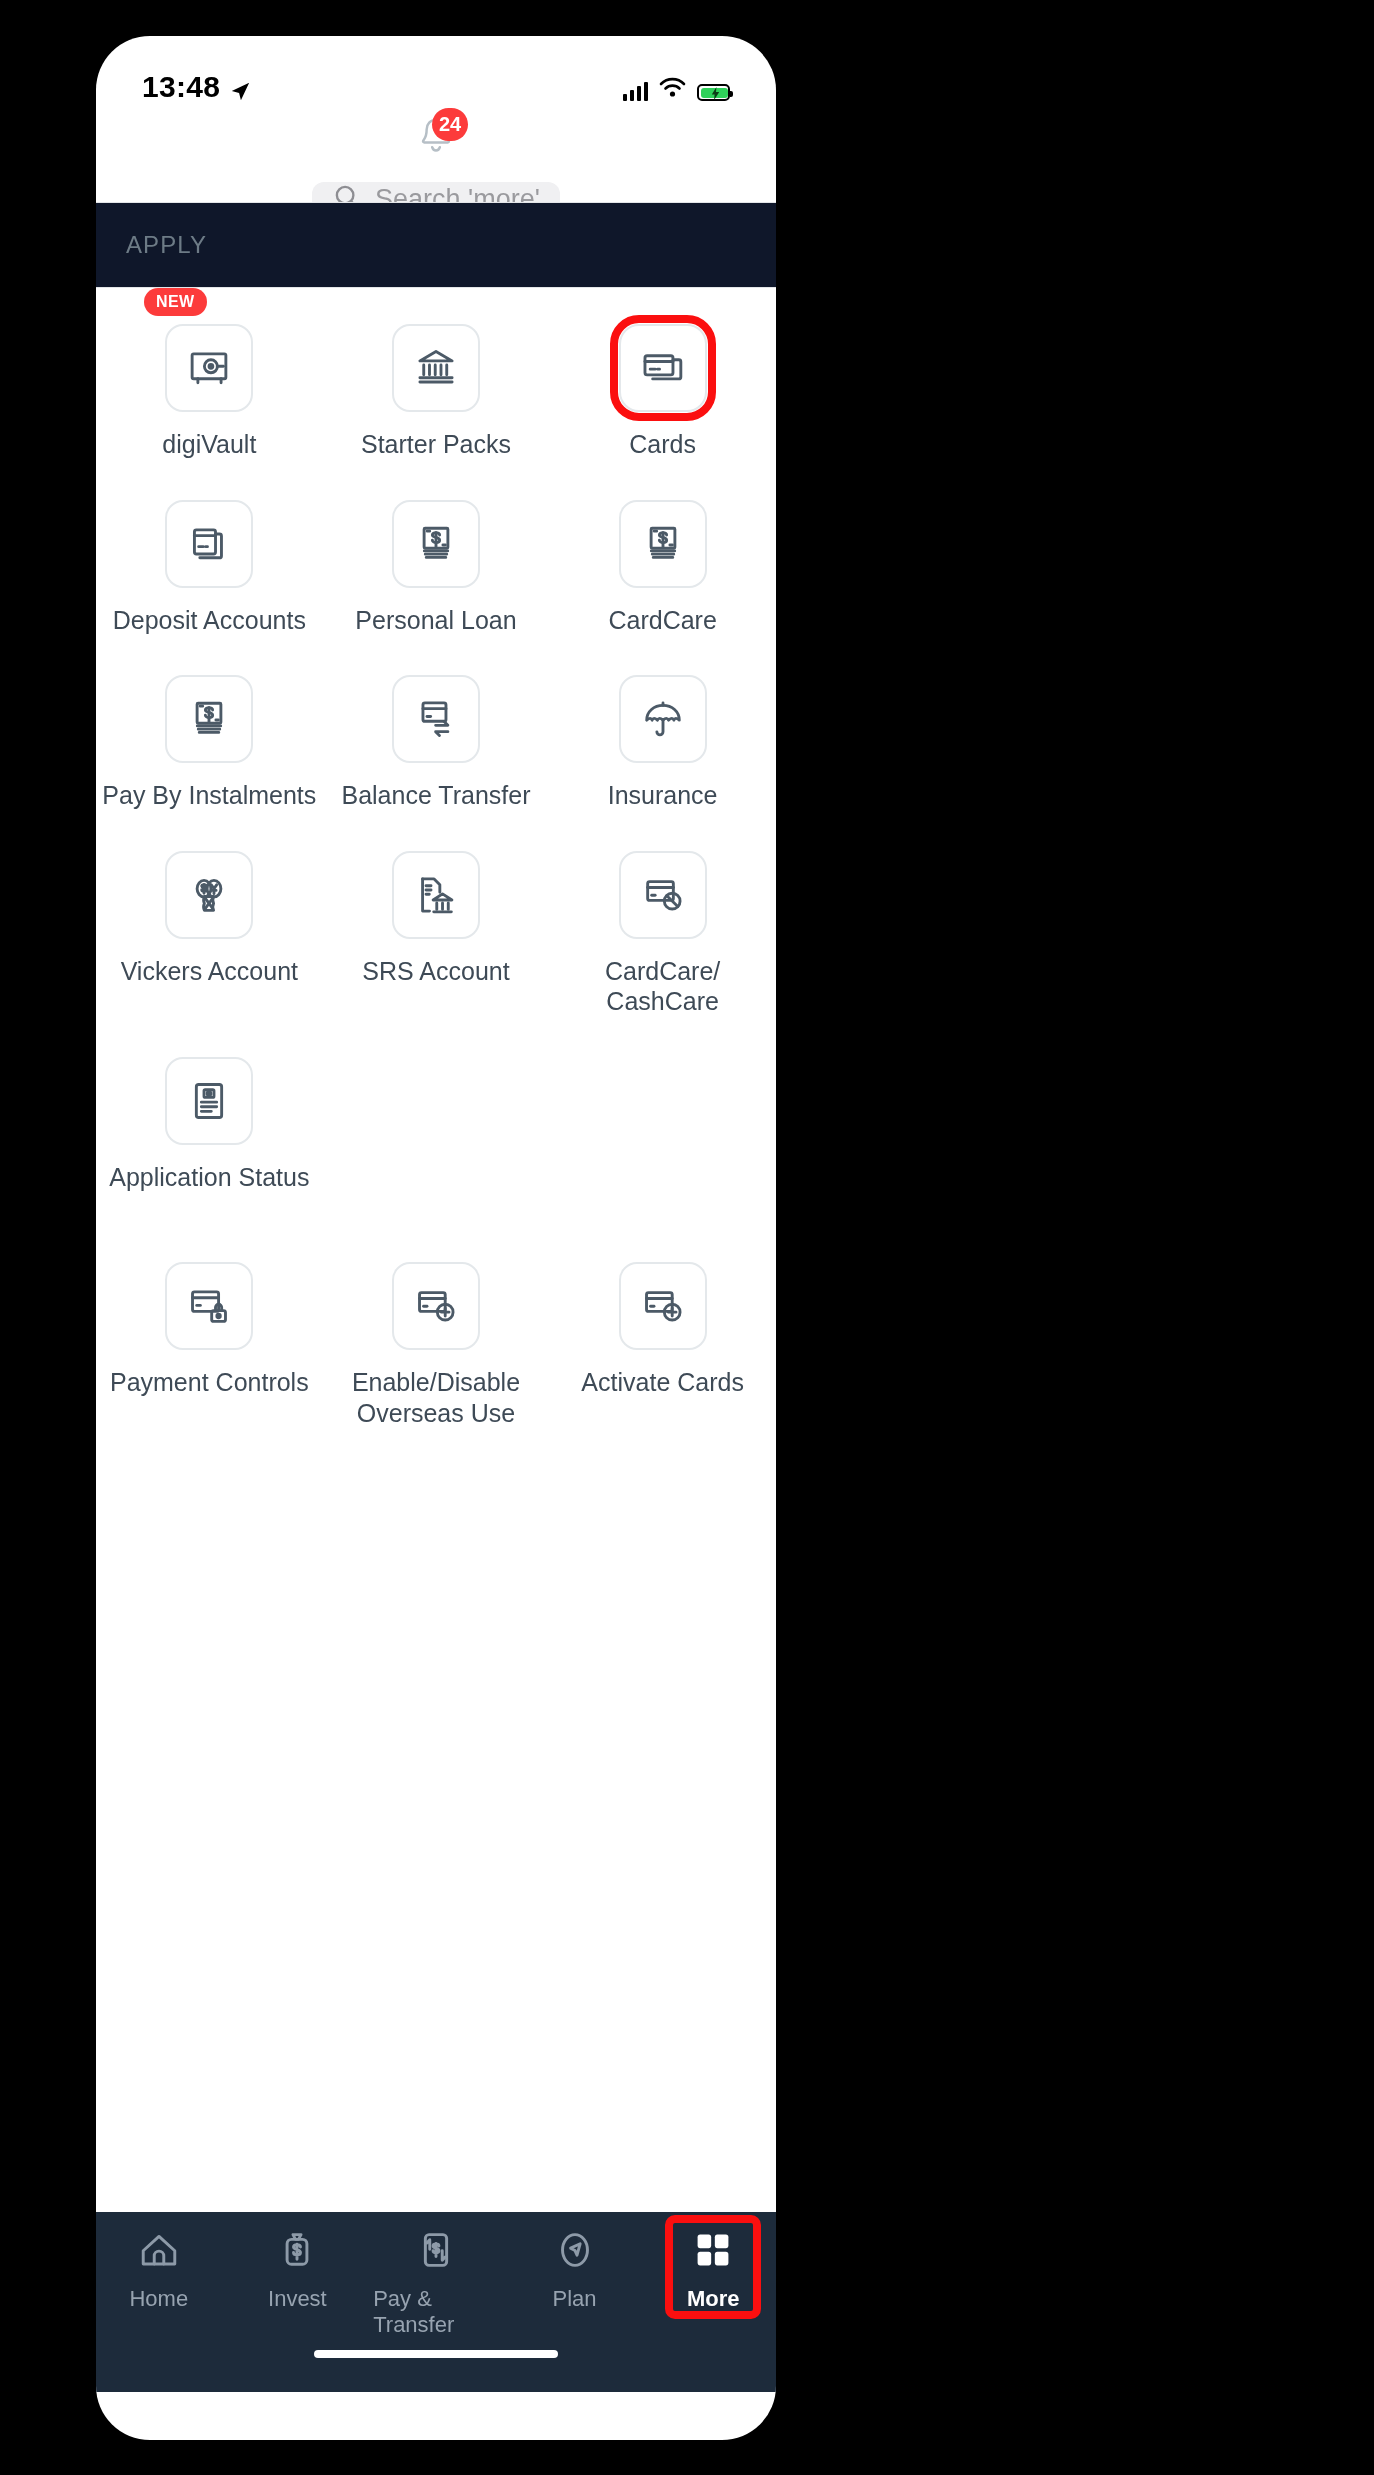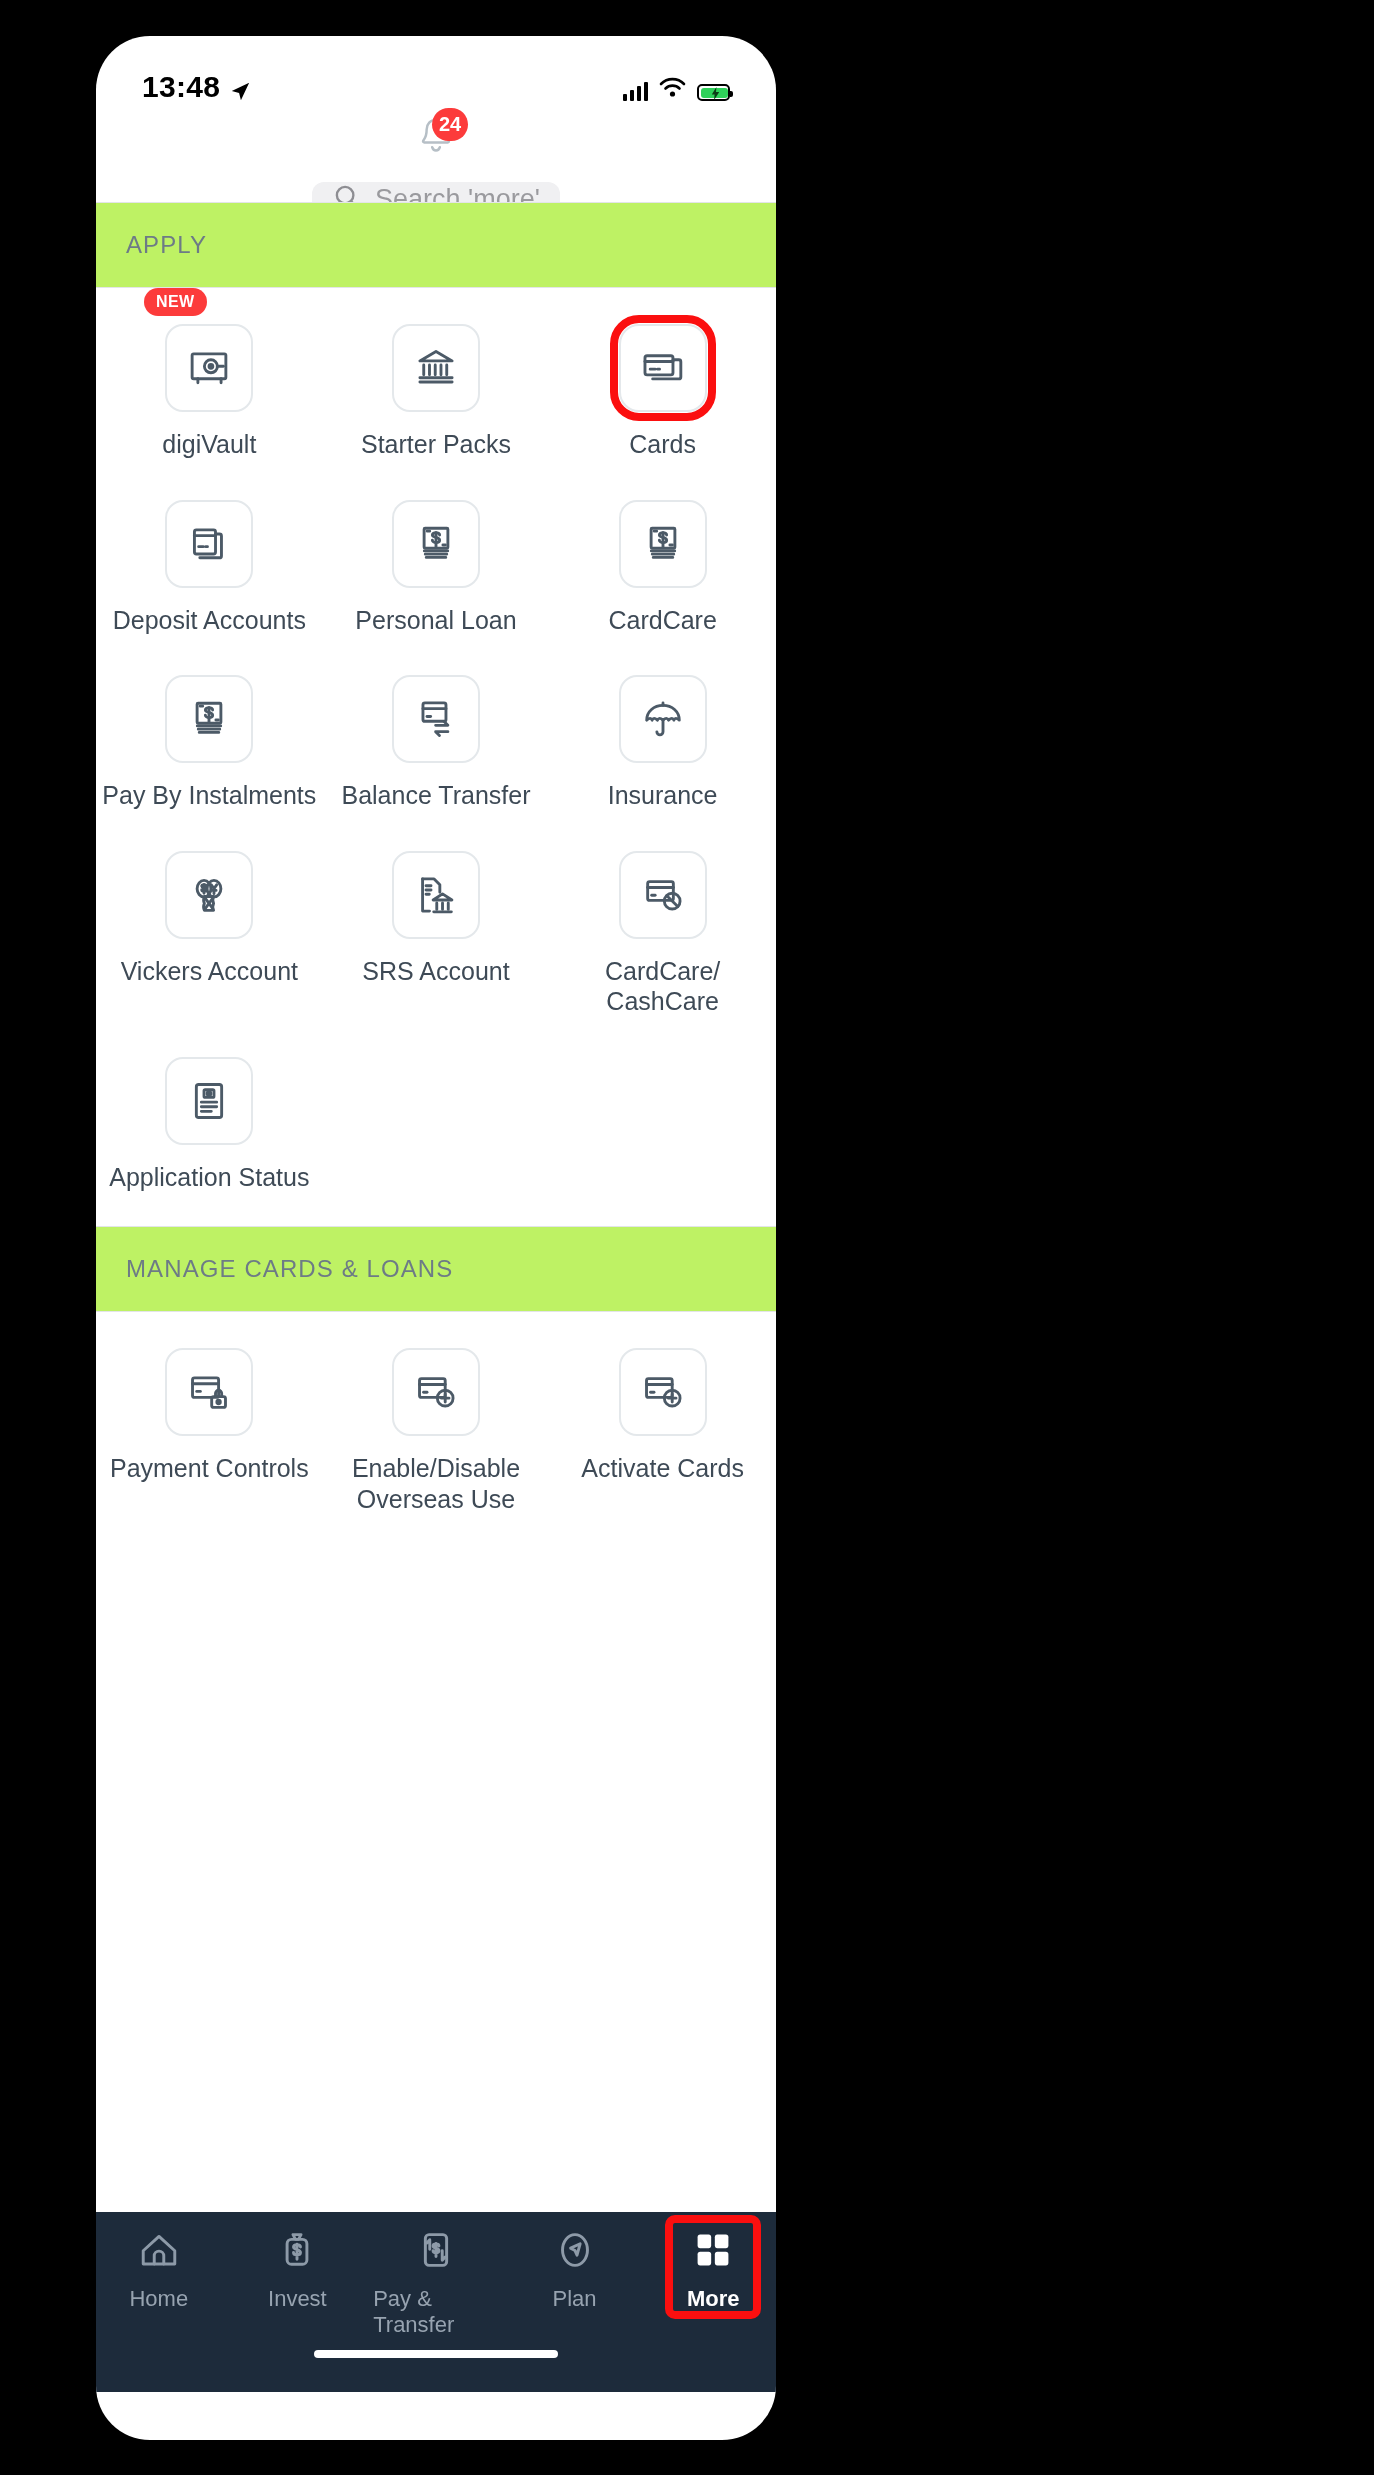--- a/index.html
+++ b/index.html
@@ -29,21 +29,21 @@
   .badge{position:absolute;top:-2px;left:22px;min-width:36px;height:33px;background:#fc3b3b;border-radius:17px;
          color:#fff;font-size:20px;font-weight:700;display:flex;align-items:center;justify-content:center;
          padding:0 6px;box-sizing:border-box;}
   .searchbox{flex:1;height:56px;background:#f0f0f2;border-radius:12px;display:flex;align-items:center;
              padding:0 20px;box-sizing:border-box;gap:13px;}
   .search-ph{font-size:27px;color:#9a9a9e;}
   .help{width:48px;height:48px;flex:0 0 auto;}
 
   
   .body{height:2010px;background:#fff;overflow:hidden;position:relative;}
-  .sec-head{background:#bef264;border-top:1px solid #e3e5e8;border-bottom:1px solid #e3e5e8;
+  .sec-head{background:#0f172a;border-top:1px solid #e3e5e8;border-bottom:1px solid #e3e5e8;
             height:86px;display:flex;align-items:center;padding-left:30px;box-sizing:border-box;}
   .sec-head span{font-size:24px;color:#6d7b86;letter-spacing:1.1px;font-weight:400;}
 
   .grid{display:flex;flex-wrap:wrap;background:#fff;padding:14px 0 16px 0;}
   .tile{width:33.333%;box-sizing:border-box;display:flex;flex-direction:column;align-items:center;
         padding:22px 4px 18px 4px;position:relative;}
   .tile-ico{position:relative;width:84px;height:84px;border:2px solid #e4e8eb;border-radius:18px;
             display:flex;align-items:center;justify-content:center;background:#fff;}
   .tile.hl .tile-ico{outline:8px solid #fb0f0f;outline-offset:1px;border-radius:20px;}
   .tile-lbl{margin-top:17px;font-size:25px;color:#3e4a56;text-align:center;line-height:1.22;font-weight:500;}
@@ -304,23 +304,20 @@
                   <rect x="9.4" y="6.1" width="5.2" height="4" rx=".6"></rect>
                   <circle cx="12" cy="8.1" r="1" fill="#4c5a67"></circle>
                   <path d="M8 12.6h8M8 15h8M8 17.4h5.2"></path>
                 </svg>
               </span>
             </div>
             <div class="tile-lbl">Application Status</div>
           </div>
         </div>
 
-    <div class="sec-head">
-      <span>MANAGE CARDS &amp; LOANS</span>
-    </div>
     <div class="grid" id="grid-1">
           <div class="tile">
             <div class="tile-ico">
               <span class="ico">
                 <svg width="46" height="46" viewBox="0 0 24 24" fill="none" stroke="#4c5a67" stroke-width="1.5" stroke-linecap="round" stroke-linejoin="round">
                   <rect x="3.4" y="4.6" width="13.6" height="10.2" rx="1"></rect>
                   <path d="M3.4 7.7h13.6"></path>
                   <path d="M5.6 11.7h1.9"></path>
                   <rect x="13.4" y="14.4" width="7.2" height="5.6" rx="1"></rect>
                   <path d="M15.4 14.4v-1.7a1.6 1.6 0 0 1 3.2 0v1.7"></path>

